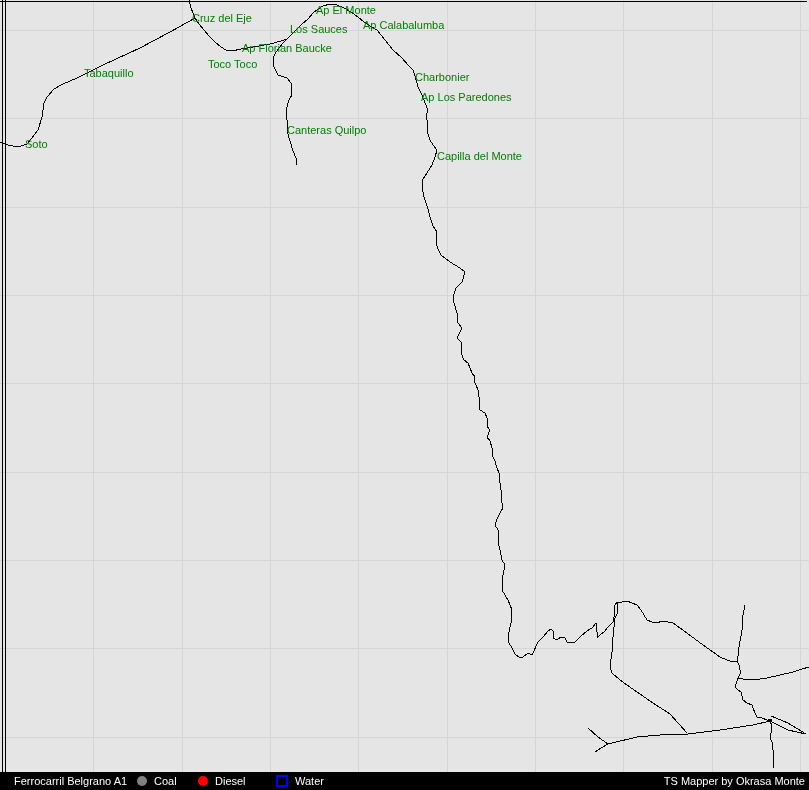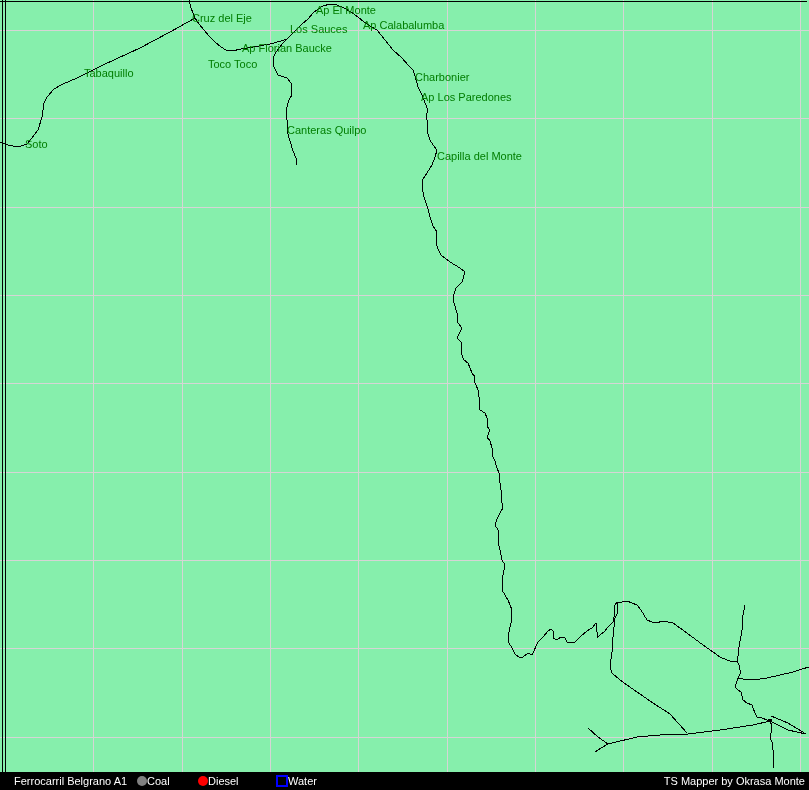--- a/index.html
+++ b/index.html
@@ -1,23 +1,23 @@
 <!DOCTYPE html>
 <html><head>
 <meta charset="utf-8">
 <style>
   html,body{margin:0;padding:0;background:#e8e8e8;}
   #app{position:relative;width:809px;height:790px;overflow:hidden;
        font-family:"Liberation Sans",sans-serif;background:#fcfdfa;}
-  #map{position:absolute;left:0;top:0;width:809px;height:772px;background:#86efac;}
+  #map{position:absolute;left:0;top:0;width:809px;height:772px;background:#e5e5e5;}
   #map svg{position:absolute;left:0;top:0;}
   .station-label{position:absolute;font-size:11px;line-height:11px;white-space:nowrap;}
   #statusbar{position:absolute;left:0;top:772px;width:809px;height:26px;background:#000;
              color:#fff;font-size:11px;line-height:18px;}
-  .sb-item{position:absolute;top:0;height:18px;display:flex;align-items:center;gap:0;justify-content:center;}
+  .sb-item{position:absolute;top:0;height:18px;display:flex;align-items:center;gap:7px;justify-content:center;}
   .swatch-circle{width:10px;height:10px;border-radius:50%;display:inline-block;}
   .swatch-square{width:8px;height:8px;border:2px solid;display:inline-block;background:#000;}
   #route-name{position:absolute;left:14px;top:0;}
   #legend-coal{left:137px;}
   #legend-diesel{left:198px;}
   #legend-water{left:256px;padding-left:20px;}
   #scalebar{position:absolute;left:563px;top:3px;width:88px;height:11px;
             border-left:1px solid #fff;border-right:1px solid #fff;border-bottom:1px solid #fff;
             text-align:center;line-height:11px;}
   #credit{position:absolute;right:4px;top:0;}

